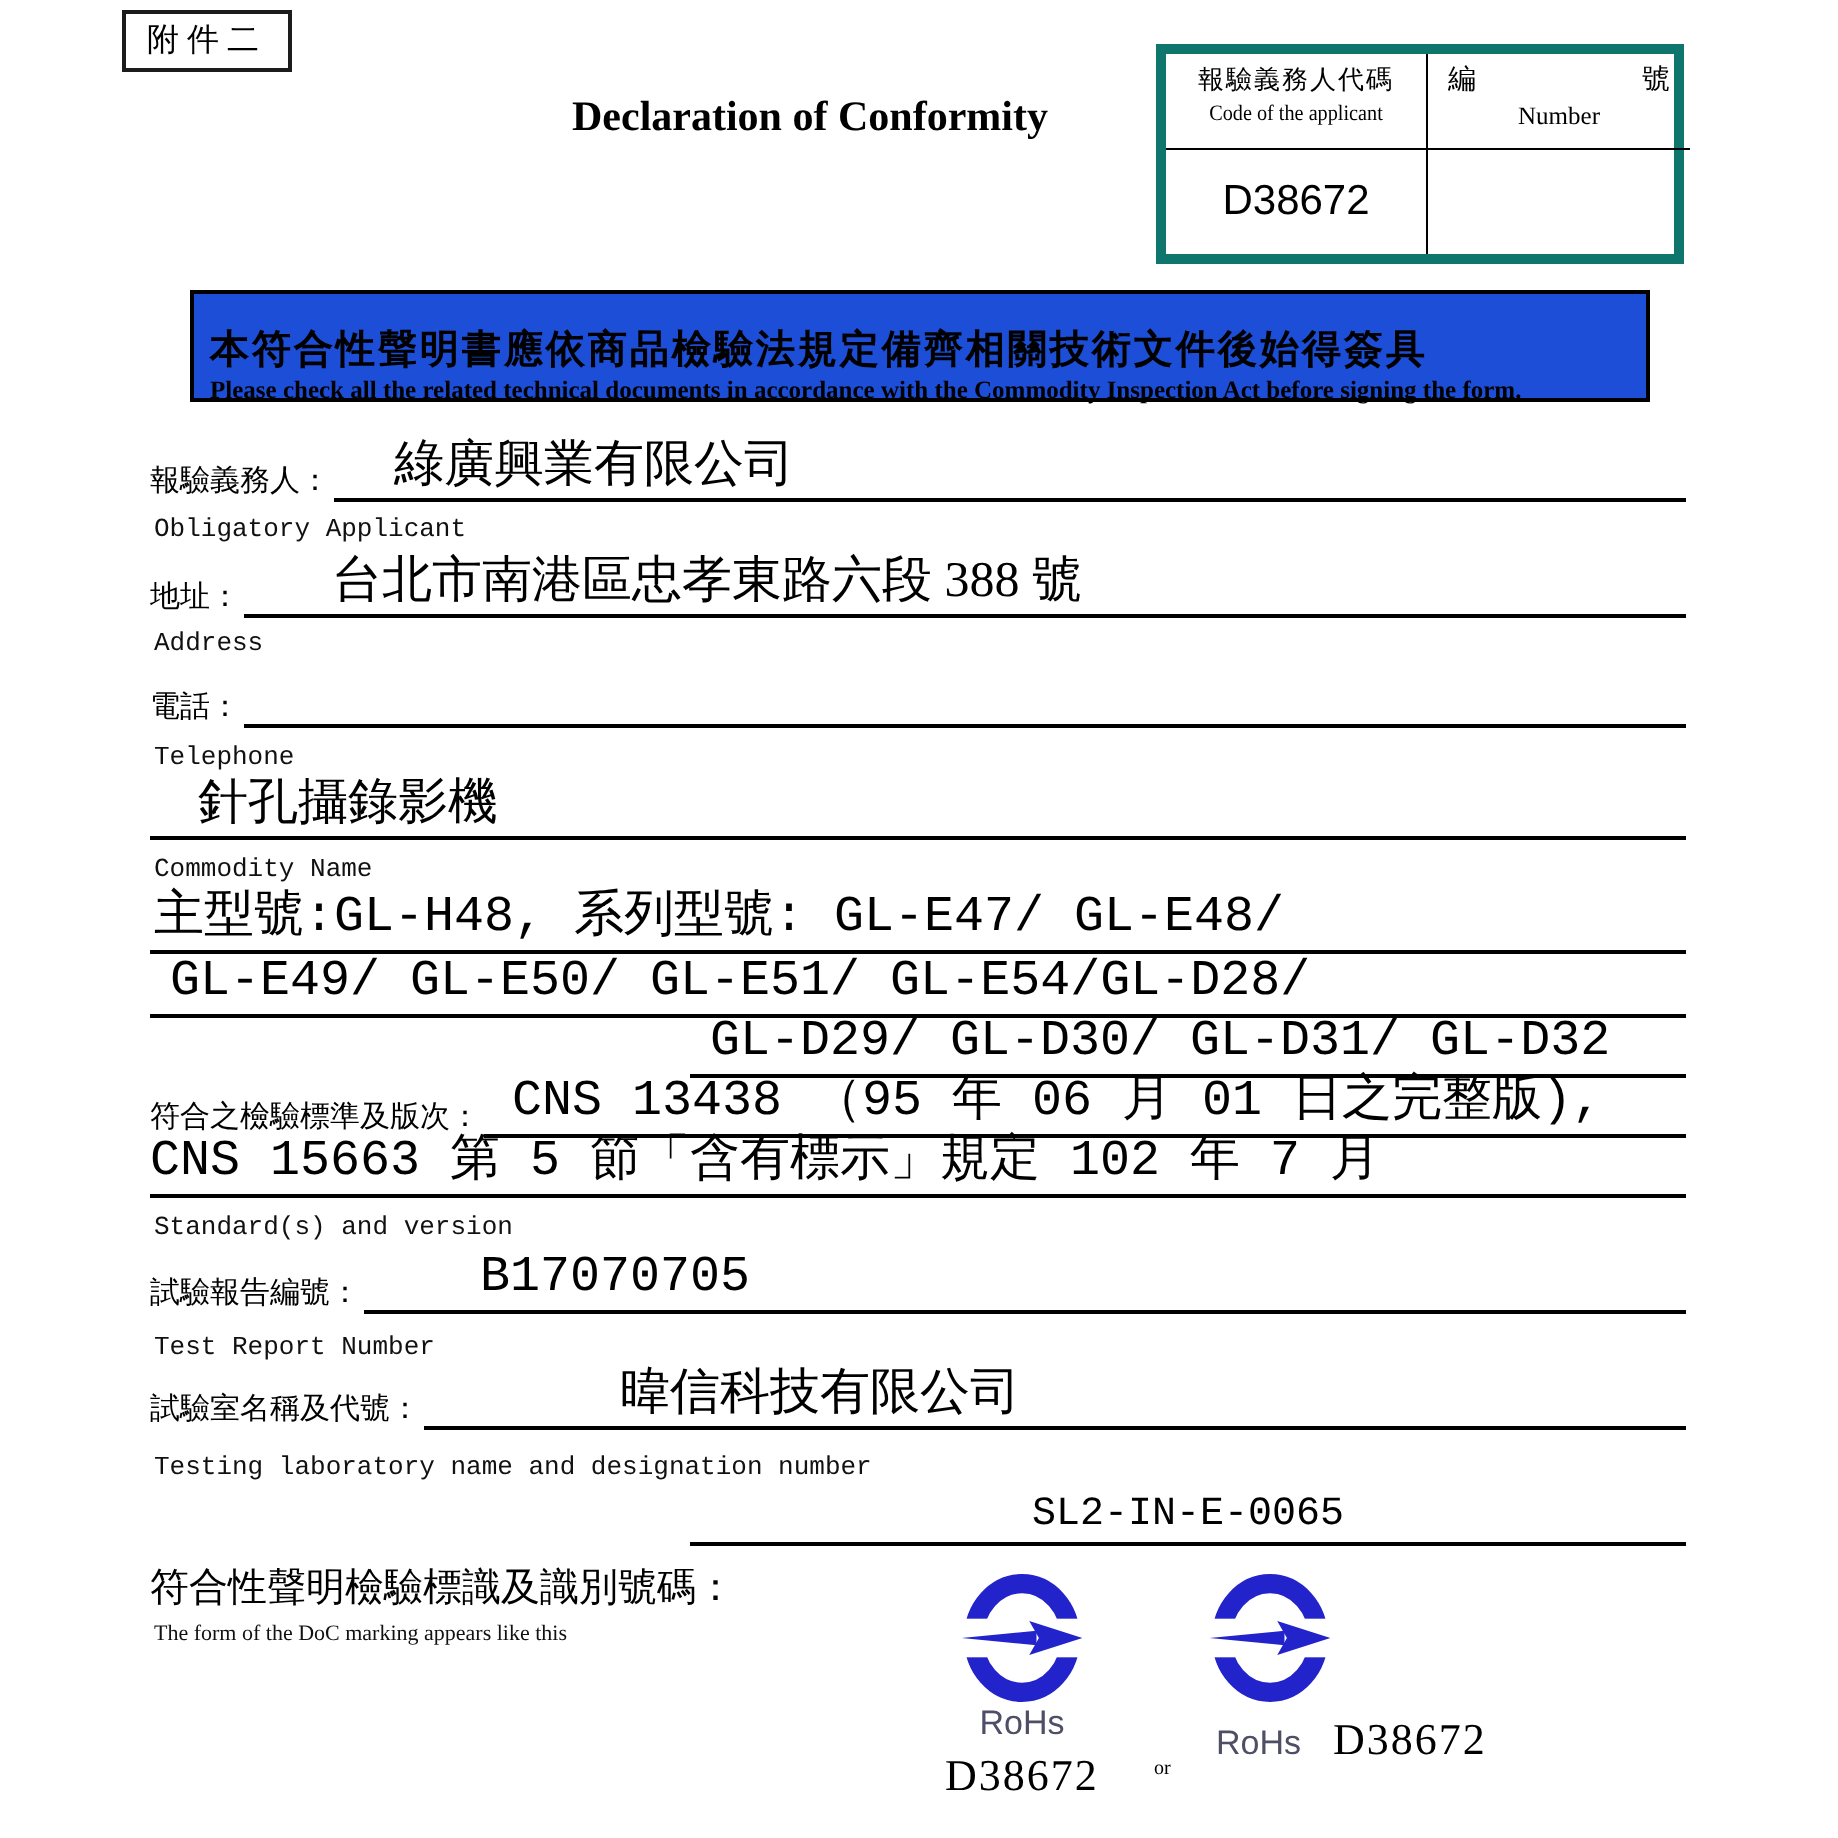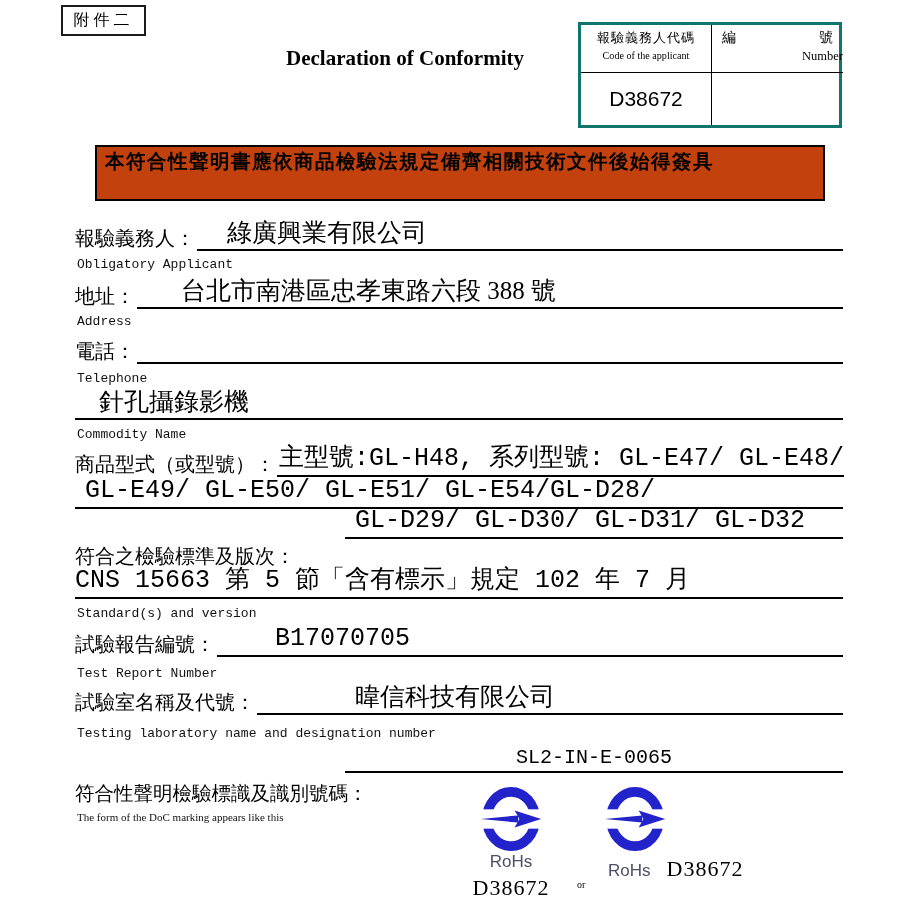--- a/index.html
+++ b/index.html
@@ -12,41 +12,41 @@
   .attachment-box { left:61px; top:5px; width:85px; height:31px; border:2px solid #1c1c1c;
     display:flex; align-items:center; justify-content:center; font-size:16px; letter-spacing:4px; }
 
   
   .title-block { left:230px; top:45px; width:350px; text-align:center; }
   .title-zh { font-size:27px; font-weight:bold; letter-spacing:8px; text-indent:8px; }
   .title-en { font-size:21px; font-weight:bold; margin-top:1px; font-family:"Liberation Serif",serif; }
 
   
   .code-table { left:578px; top:22px; width:264px; display:grid;
-    grid-template-columns:131px 131px; grid-template-rows:48px 52px; border:3px solid #0f766e; }
+    grid-template-columns:131px 131px; grid-template-rows:48px 52px; border:5px solid #0f766e; }
   .code-table .cell { border-right:1px solid #000; border-bottom:1px solid #000; overflow:hidden; }
   .code-table .cell:nth-child(2n) { border-right:none; }
   .code-table .cell:nth-child(3),.code-table .cell:nth-child(4){ border-bottom:none; }
   .hdr-zh { font-size:13px; text-align:center; padding-top:4px; letter-spacing:1px; }
   .hdr-en { font-size:11px; text-align:center; transform:scaleX(.92); line-height:1.5; }
   .hdr-num-zh { display:flex; justify-content:space-between; padding:4px 10px 0 10px; font-size:14px; }
-  .hdr-num-en { font-size:12.5px; text-align:right; line-height:1.5; }
+  .hdr-num-en { font-size:12.5px; text-align:center; line-height:1.5; }
   .code-val { display:flex; align-items:center; justify-content:center;
     font-family:"Liberation Sans","DejaVu Sans",sans-serif; font-size:21px; }
 
   
-  .notice-box { left:95px; top:145px; width:730px; height:56px; background:#c2410c;
-    border:2px solid #000; padding:1px 7px 2px 8px; }
+  .notice-box { left:95px; top:145px; width:730px; height:56px; background:#1d4ed8;
+    border:2px solid #000; padding:14px 7px 2px 8px; }
   .notice-zh { font-size:19.5px; font-weight:bold; letter-spacing:1.5px; white-space:nowrap; }
   .notice-en { font-size:12.5px; font-weight:bold; line-height:1.18; max-width:660px;
     font-family:"Liberation Serif",serif; }
 
   
   .fld { position:absolute; left:75px; width:768px; height:28px; display:flex; align-items:flex-end; }
-  .lbl { font-size:20px; white-space:nowrap; padding-right:2px; line-height:1.25; }
+  .lbl { font-size:15px; white-space:nowrap; padding-right:2px; line-height:1.25; }
   .lbl-en { font-family:"Liberation Mono","DejaVu Sans Mono",monospace; font-size:16px; white-space:nowrap;
     padding-right:0; line-height:1.4; }
   .val { flex:1; border-bottom:2px solid #000; font-size:25px; white-space:nowrap;
     font-family:"Liberation Mono","DejaVu Sans Mono",serif; line-height:1.25; padding-bottom:1px; }
   .val-cjk { font-family:"Liberation Serif","DejaVu Serif",serif; }
   .spacer { width:270px; }
   .sub { position:absolute; left:77px; font-family:"Liberation Mono","DejaVu Sans Mono",monospace;
     font-size:13px; color:#111; white-space:nowrap; }
   .sub-serif { font-family:"Liberation Serif",serif; font-size:11px; }
 
@@ -82,20 +82,21 @@
       <span>號</span>
     </div>
     <div class="hdr-num-en">Number</div>
   </div>
   <div class="cell code-val">D38672</div>
   <div class="cell code-val"></div>
 </div>
 
 <div class="abs notice-box">
   <div class="notice-zh">本符合性聲明書應依商品檢驗法規定備齊相關技術文件後始得簽具</div>
+  <div class="notice-en">Please check all the related technical documents in accordance with the Commodity Inspection Act before signing the form.</div>
 </div>
 
 <div class="fld" style="top:223px">
   <span class="lbl">報驗義務人：</span>
   <span class="val val-cjk" style="padding-left:30px">綠廣興業有限公司</span>
 </div>
 <div class="sub" style="top:257px">Obligatory Applicant</div>
 
 <div class="fld" style="top:281px">
   <span class="lbl">地址：</span>
@@ -108,33 +109,33 @@
   <span class="val"></span>
 </div>
 <div class="sub" style="top:371px">Telephone</div>
 
 <div class="fld" style="top:392px">
   <span class="val val-cjk" style="padding-left:24px">針孔攝錄影機</span>
 </div>
 <div class="sub" style="top:427px">Commodity Name</div>
 
 <div class="fld" style="top:449px">
-  <span class="lbl">商品型式（或型號）：</span>
   <span class="val" style="padding-left:2px">主型號:GL-H48, 系列型號: GL-E47/ GL-E48/</span>
 </div>
 <div class="fld" style="top:481px">
   <span class="val" style="padding-left:10px">GL-E49/ GL-E50/ GL-E51/ GL-E54/GL-D28/</span>
 </div>
 <div class="fld" style="top:511px">
   <span class="spacer"></span>
   <span class="val" style="padding-left:10px">GL-D29/ GL-D30/ GL-D31/ GL-D32</span>
 </div>
 
 <div class="fld" style="top:541px">
   <span class="lbl">符合之檢驗標準及版次：</span>
+  <span class="val" style="padding-left:14px">CNS 13438 （95 年 06 月 01 日之完整版),</span>
 </div>
 <div class="fld" style="top:571px">
   <span class="val">CNS 15663 第 5 節「含有標示」規定 102 年 7 月</span>
 </div>
 <div class="sub" style="top:606px">Standard(s) and version</div>
 
 <div class="fld" style="top:629px">
   <span class="lbl">試驗報告編號：</span>
   <span class="val" style="padding-left:58px">B17070705</span>
 </div>

